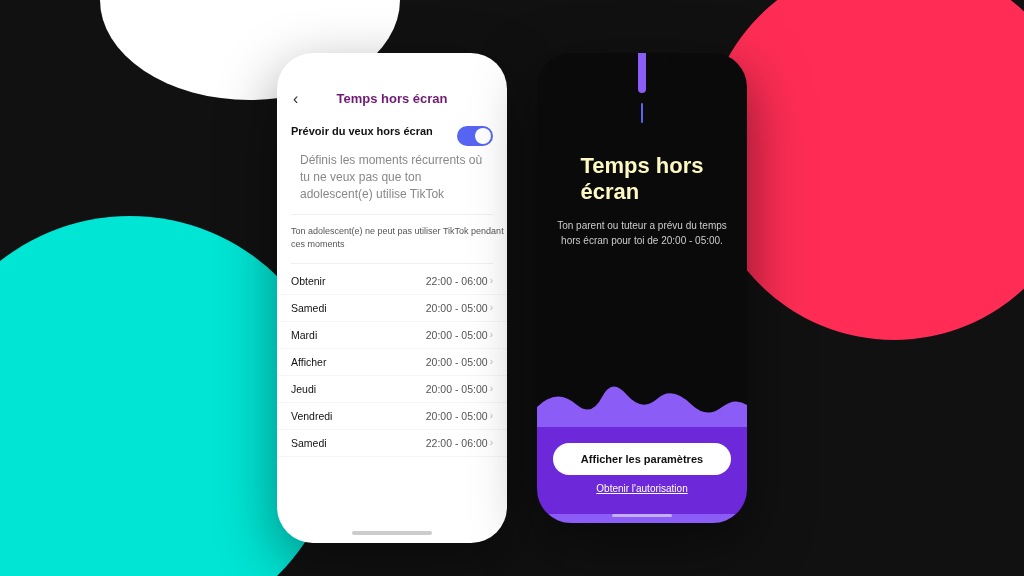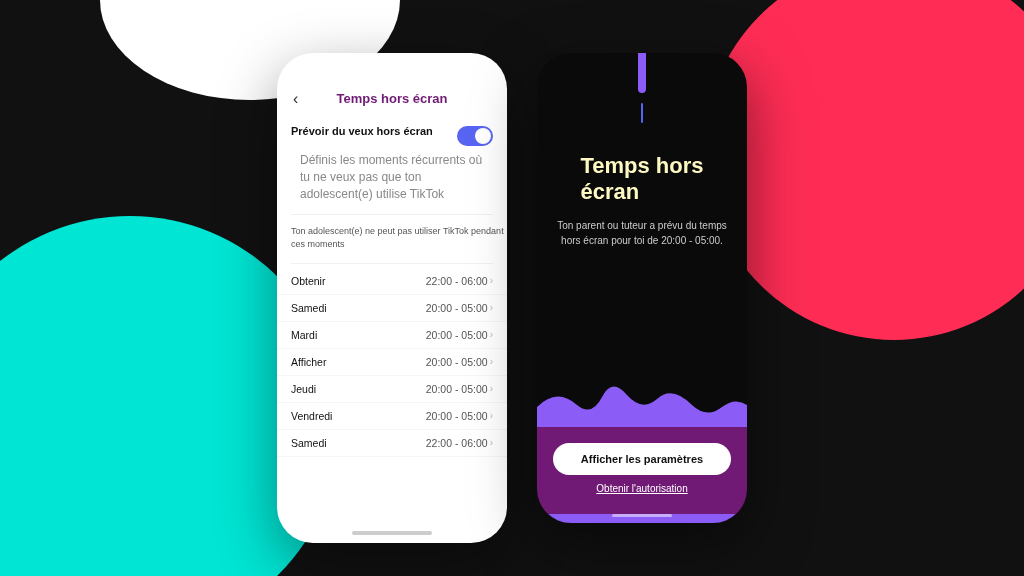--- a/index.html
+++ b/index.html
@@ -283,21 +283,21 @@
     }
 
     .right-subtitle {
       font-size: 10px;
       color: #ccc;
       text-align: center;
       line-height: 1.5;
     }
 
     .phone-right-bottom {
-      background: #701a75;
+      background: #6d28d9;
       padding: 16px 16px 20px;
       display: flex;
       flex-direction: column;
       align-items: center;
       gap: 8px;
     }
 
     .afficher-btn {
       background: white;
       color: #111;

